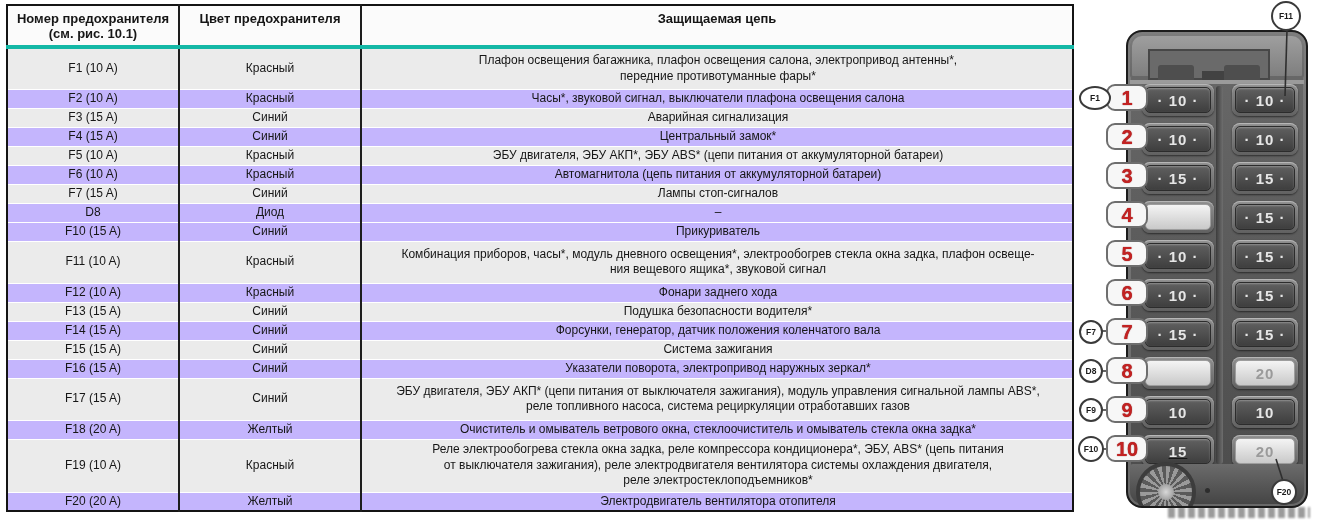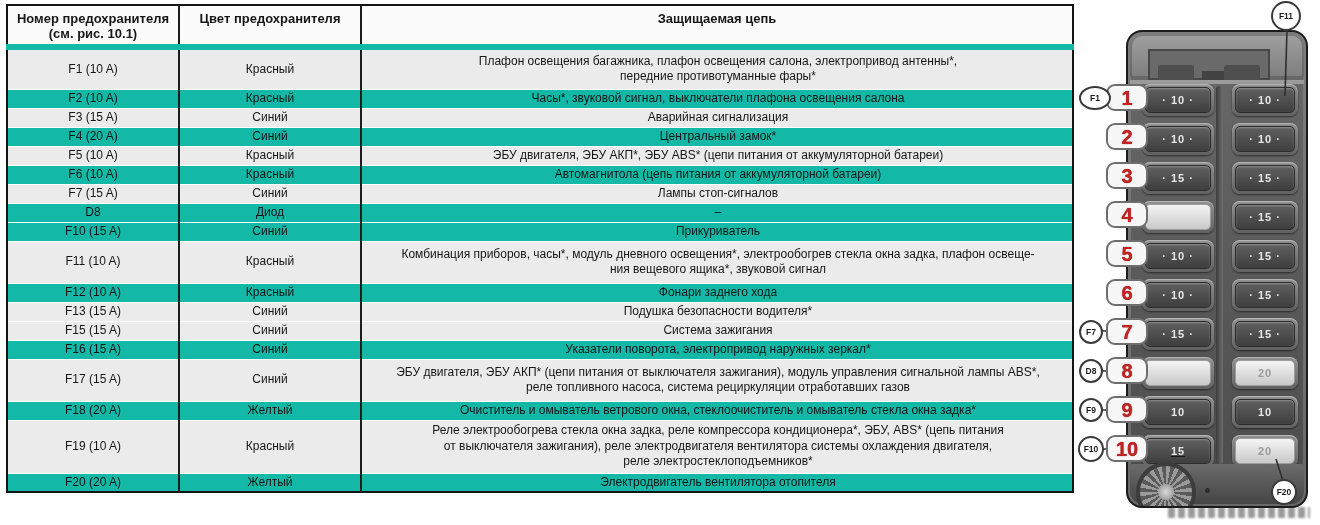--- a/index.html
+++ b/index.html
@@ -4,29 +4,29 @@
 <style>
   html,body{margin:0;padding:0;background:#fff;}
   body{width:1320px;height:525px;position:relative;overflow:hidden;
        font-family:"Liberation Sans",sans-serif;color:#161616;}
 
   
   .fuse-table{position:absolute;left:6px;top:4px;width:1066px;border-collapse:collapse;
               table-layout:fixed;border:2px solid #141414;background:#fbfbfb;}
   .fuse-table col.c1{width:172px}.fuse-table col.c2{width:182px}.fuse-table col.c3{width:712px}
   .fuse-table th{font-size:13px;font-weight:bold;vertical-align:top;padding-top:5px;
-                 background:#fbfbfb;border-bottom:6px solid #14b8a6;}
+                 background:#fbfbfb;border-bottom:4px solid #14b8a6;}
   .fuse-table th,.fuse-table td{border-left:2px solid #1d1d1d;}
   .fuse-table th:first-child,.fuse-table td:first-child{border-left:none;}
   .fuse-table td{font-size:12px;line-height:15.5px;vertical-align:middle;
                  border-top:1px solid #fff;}
   .fuse-table td.num,.fuse-table td.col{text-align:center;}
   .fuse-table td.circ{text-align:center;padding:1px 8px 1px 10px;white-space:pre-line;}
   tr.light td{background:#ebebeb;}
-  tr.dark td{background:#14b8a6;margin-left:16px;}
+  tr.dark td{background:#c4b5fd;margin-left:16px;}
   tr.lines1{height:19px}  tr.lines2{height:42px}  tr.lines3{height:53px}
   .hdr-sub{font-weight:bold;}
 
   
   .panel{position:absolute;left:1080px;top:0;width:240px;height:525px;background:#fff;}
   .lines-svg{position:absolute;left:0;top:0;z-index:2;}
   .box{position:absolute;left:46px;top:30px;width:182px;height:478px;z-index:1;
        background:linear-gradient(#6a6a6a,#4b4b4b);border:2px solid #1c1c1c;
        border-radius:16px;box-sizing:border-box;overflow:hidden;
        box-shadow:inset 0 0 0 3px rgba(160,160,160,.35);}
@@ -48,21 +48,21 @@
         background:repeating-conic-gradient(#9a9a9a 0 10deg,#5a5a5a 10deg 20deg);
         border:4px solid #3c3c3c;box-sizing:border-box;}
   .dial::after{content:"";position:absolute;left:18px;top:18px;width:16px;height:16px;
         border-radius:50%;background:radial-gradient(#d8d8d8,#8a8a8a);}
   .screw-dot{position:absolute;left:77px;top:456px;width:5px;height:5px;border-radius:50%;
         background:#2d2d2d;}
   .fuse-bezel{position:absolute;height:32px;border-radius:8px;box-sizing:border-box;padding:3px;
         background:linear-gradient(#8f8f8f,#616161);
         box-shadow:0 1px 2px rgba(0,0,0,.55),inset 0 1px 1px rgba(255,255,255,.4);}
   .fuse{width:100%;height:26px;border-radius:5px;display:flex;align-items:center;
-        justify-content:center;font-size:11px;font-weight:bold;letter-spacing:1px;
+        justify-content:center;font-size:15px;font-weight:bold;letter-spacing:1px;
         box-sizing:border-box;}
   .fuse.dark{background:linear-gradient(#606060,#3e3e3e);color:#e6e6e6;
         border:1px solid #2c2c2c;box-shadow:inset 0 1px 2px rgba(255,255,255,.3);}
   .fuse.light{background:linear-gradient(#f4f4f4,#c9c9c9);color:#9a9a9a;
         border:1px solid #9d9d9d;}
   .num-tab{position:absolute;left:26px;width:42px;height:27px;z-index:3;
         background:#f7f7f7;border:2px solid #6e6e6e;border-radius:9px;box-sizing:border-box;
         display:flex;align-items:center;justify-content:center;}
   .num-tab span{font-size:20px;font-weight:bold;color:#c32222;line-height:1;
         text-shadow:0 0 1px #7e1212;}
@@ -103,21 +103,21 @@
         <td class="num">F2 (10 A)</td>
         <td class="col">Красный</td>
         <td class="circ">Часы*, звуковой сигнал, выключатели плафона освещения салона</td>
       </tr>
       <tr class="light lines1">
         <td class="num">F3 (15 A)</td>
         <td class="col">Синий</td>
         <td class="circ">Аварийная сигнализация</td>
       </tr>
       <tr class="dark lines1">
-        <td class="num">F4 (20 A)</td>
+        <td class="num">F4 (15 A)</td>
         <td class="col">Синий</td>
         <td class="circ">Центральный замок*</td>
       </tr>
       <tr class="light lines1">
         <td class="num">F5 (10 A)</td>
         <td class="col">Красный</td>
         <td class="circ">ЭБУ двигателя, ЭБУ АКП*, ЭБУ ABS* (цепи питания от аккумуляторной батареи)</td>
       </tr>
       <tr class="dark lines1">
         <td class="num">F6 (10 A)</td>
@@ -147,20 +147,25 @@
       </tr>
       <tr class="dark lines1">
         <td class="num">F12 (10 A)</td>
         <td class="col">Красный</td>
         <td class="circ">Фонари заднего хода</td>
       </tr>
       <tr class="light lines1">
         <td class="num">F13 (15 A)</td>
         <td class="col">Синий</td>
         <td class="circ">Подушка безопасности водителя*</td>
+      </tr>
+      <tr class="dark lines1">
+        <td class="num">F14 (15 A)</td>
+        <td class="col">Синий</td>
+        <td class="circ">Форсунки, генератор, датчик положения коленчатого вала</td>
       </tr>
       <tr class="light lines1">
         <td class="num">F15 (15 A)</td>
         <td class="col">Синий</td>
         <td class="circ">Система зажигания</td>
       </tr>
       <tr class="dark lines1">
         <td class="num">F16 (15 A)</td>
         <td class="col">Синий</td>
         <td class="circ">Указатели поворота, электропривод наружных зеркал*</td>

